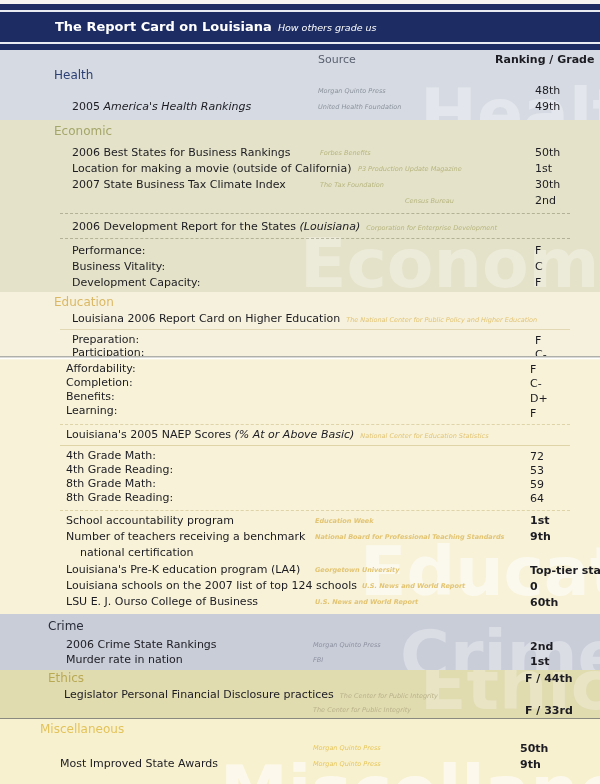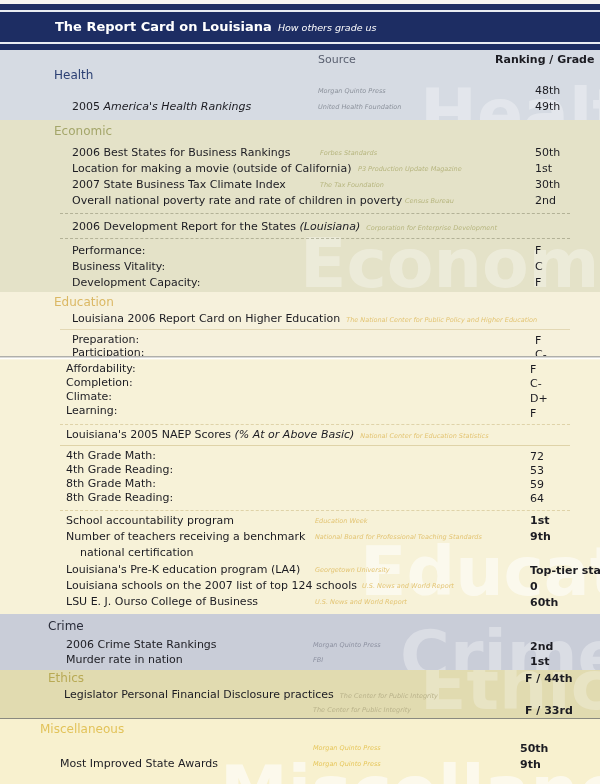--- a/index.html
+++ b/index.html
@@ -66,21 +66,21 @@
   
   .s-health { top: 50px; height: 70px; background: #d6dbe3; }
   .s-health .sec-title { color: #2b3f73; }
   .s-health .src { color: #8a909a; }
   .s-econ { top: 120px; height: 172px; background: #e4e2c8; }
   .s-econ .sec-title { color: #a4a66a; }
   .s-econ .src { color: #b6b57e; }
   .s-edu1 { top: 292px; height: 66px; background: #f6f1dc; }
   .s-edu2 { top: 358px; height: 256px; background: #f7f2d8; }
   .s-edu1 .sec-title { color: #dbb864; }
-  .s-edu1 .src, .s-edu2 .src { color: #e3c472; }
+  .s-edu1 .src, .s-edu2 .src { color: #e3c472; font-weight: bold; }
   .tear {
     position: absolute; left: 0; top: 356px; width: 600px; height: 4px;
     background: linear-gradient(#9a9a94, #ffffff 60%, #f7f2d8);
   }
   .s-crime { top: 614px; height: 56px; background: #c9cdd8; }
   .s-crime .sec-title { color: #2a2d3a; }
   .s-crime .src { color: #8c90a0; }
   .s-ethics { top: 670px; height: 48px; background: #e1dbb0; }
   .s-ethics .sec-title { color: #b8aa55; }
   .s-ethics .src { color: #b9b28a; }
@@ -107,29 +107,28 @@
   <div class="val" style="left:535px; top:34px;">48th</div>
   <div class="row" style="left:72px; top:50px;"><span>2005 </span><em>America's Health Rankings</em></div>
   <div class="src" style="left:318px; top:50px;">United Health Foundation</div>
   <div class="val" style="left:535px; top:50px;">49th</div>
 </div>
 
 <div class="section s-econ">
   <div class="watermark" style="left:300px; top:110px;">Economic</div>
   <div class="sec-title" style="top:4px;">Economic</div>
   <div class="row" style="left:72px; top:26px;">2006 Best States for Business Rankings</div>
-  <div class="src" style="left:320px; top:26px;">Forbes Standards</div>
+  <div class="src" style="left:320px; top:26px;">Forbes Benefits</div>
   <div class="val" style="left:535px; top:26px;">50th</div>
   <div class="row" style="left:72px; top:42px;">Location for making a movie (outside of California)</div>
   <div class="src" style="left:358px; top:42px;">P3 Production Update Magazine</div>
   <div class="val" style="left:535px; top:42px;">1st</div>
   <div class="row" style="left:72px; top:58px;">2007 State Business Tax Climate Index</div>
   <div class="src" style="left:320px; top:58px;">The Tax Foundation</div>
   <div class="val" style="left:535px; top:58px;text-align:right;">30th</div>
-  <div class="row" style="left:72px; top:74px;">Overall national poverty rate and rate of children in poverty</div>
   <div class="src" style="left:405px; top:74px;">Census Bureau</div>
   <div class="val" style="left:535px; top:74px;">2nd</div>
   <div class="dash" style="left:60px; width:510px; top:93px;"></div>
   <div class="row" style="left:72px; top:100px;"><span>2006 Development Report for the States </span><em style="font-weight:normal;">(Louisiana)</em><span class="inline-src" style="color:#b6b57e;">Corporation for Enterprise Development</span></div>
   <div class="dash" style="left:60px; width:510px; top:118px;"></div>
   <div class="row" style="left:72px; top:124px;">Performance:</div>
   <div class="val" style="left:535px; top:124px;">F</div>
   <div class="row" style="left:72px; top:140px;">Business Vitality:</div>
   <div class="val" style="left:535px; top:140px;">C</div>
   <div class="row" style="left:72px; top:156px;">Development Capacity:</div>
@@ -145,21 +144,21 @@
   <div class="row" style="left:72px; top:54px;">Participation:</div>
   <div class="val" style="left:535px; top:56px;">C-</div>
 </div>
 
 <div class="section s-edu2">
   <div class="watermark" style="left:360px; top:180px; color:rgba(255,255,255,0.55);">Education</div>
   <div class="row" style="left:66px; top:4px;">Affordability:</div>
   <div class="val" style="left:530px; top:5px;">F</div>
   <div class="row" style="left:66px; top:18px;">Completion:</div>
   <div class="val" style="left:530px; top:19px;">C-</div>
-  <div class="row" style="left:66px; top:32px;">Climate:</div>
+  <div class="row" style="left:66px; top:32px;">Benefits:</div>
   <div class="val" style="left:530px; top:34px;">D+</div>
   <div class="row" style="left:66px; top:46px;">Learning:</div>
   <div class="val" style="left:530px; top:49px;">F</div>
   <div class="dash" style="left:60px; width:510px; top:66px; border-color:rgba(200,180,120,0.5);"></div>
   <div class="row" style="left:66px; top:70px;"><span>Louisiana's 2005 NAEP Scores </span><em>(% At or Above Basic)</em><span class="inline-src" style="color:#e3c472;">National Center for Education Statistics</span></div>
   <div class="dash" style="left:60px; width:510px; top:87px; border-top-style:solid; border-color:rgba(200,180,120,0.5);"></div>
   <div class="row" style="left:66px; top:91px;">4th Grade Math:</div>
   <div class="val" style="left:530px; top:92px;">72</div>
   <div class="row" style="left:66px; top:105px;">4th Grade Reading:</div>
   <div class="val" style="left:530px; top:106px;">53</div>

